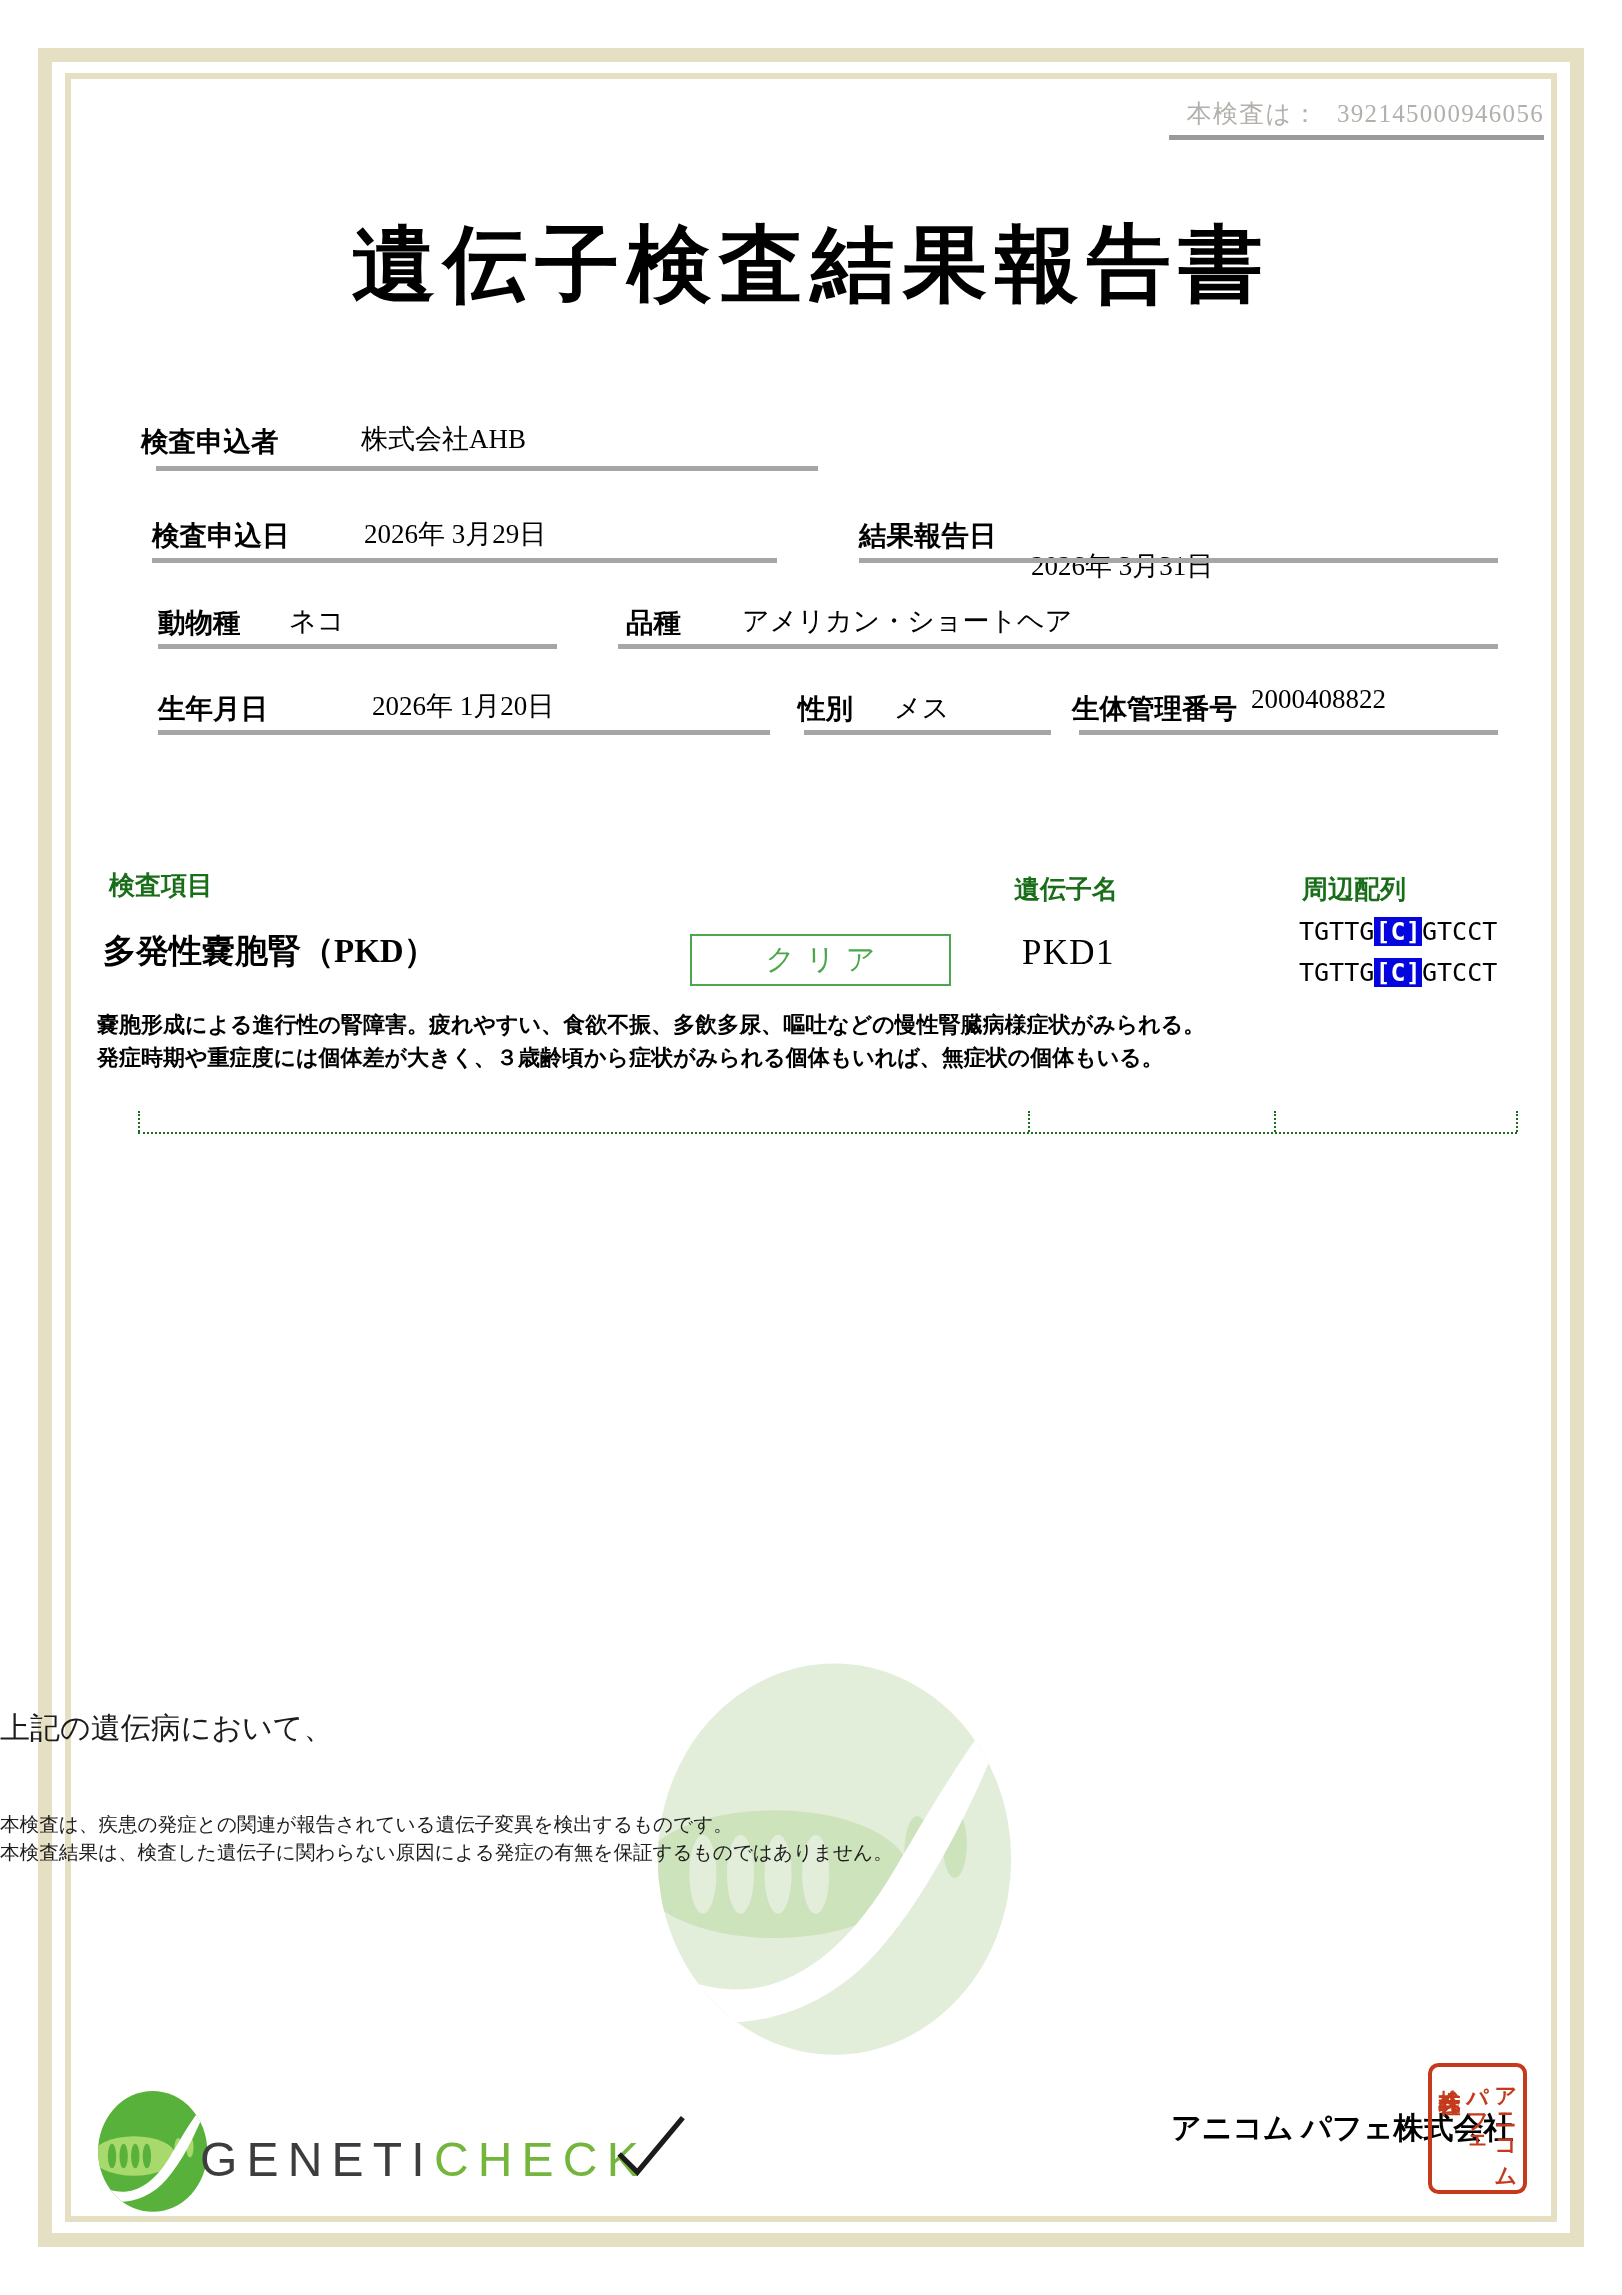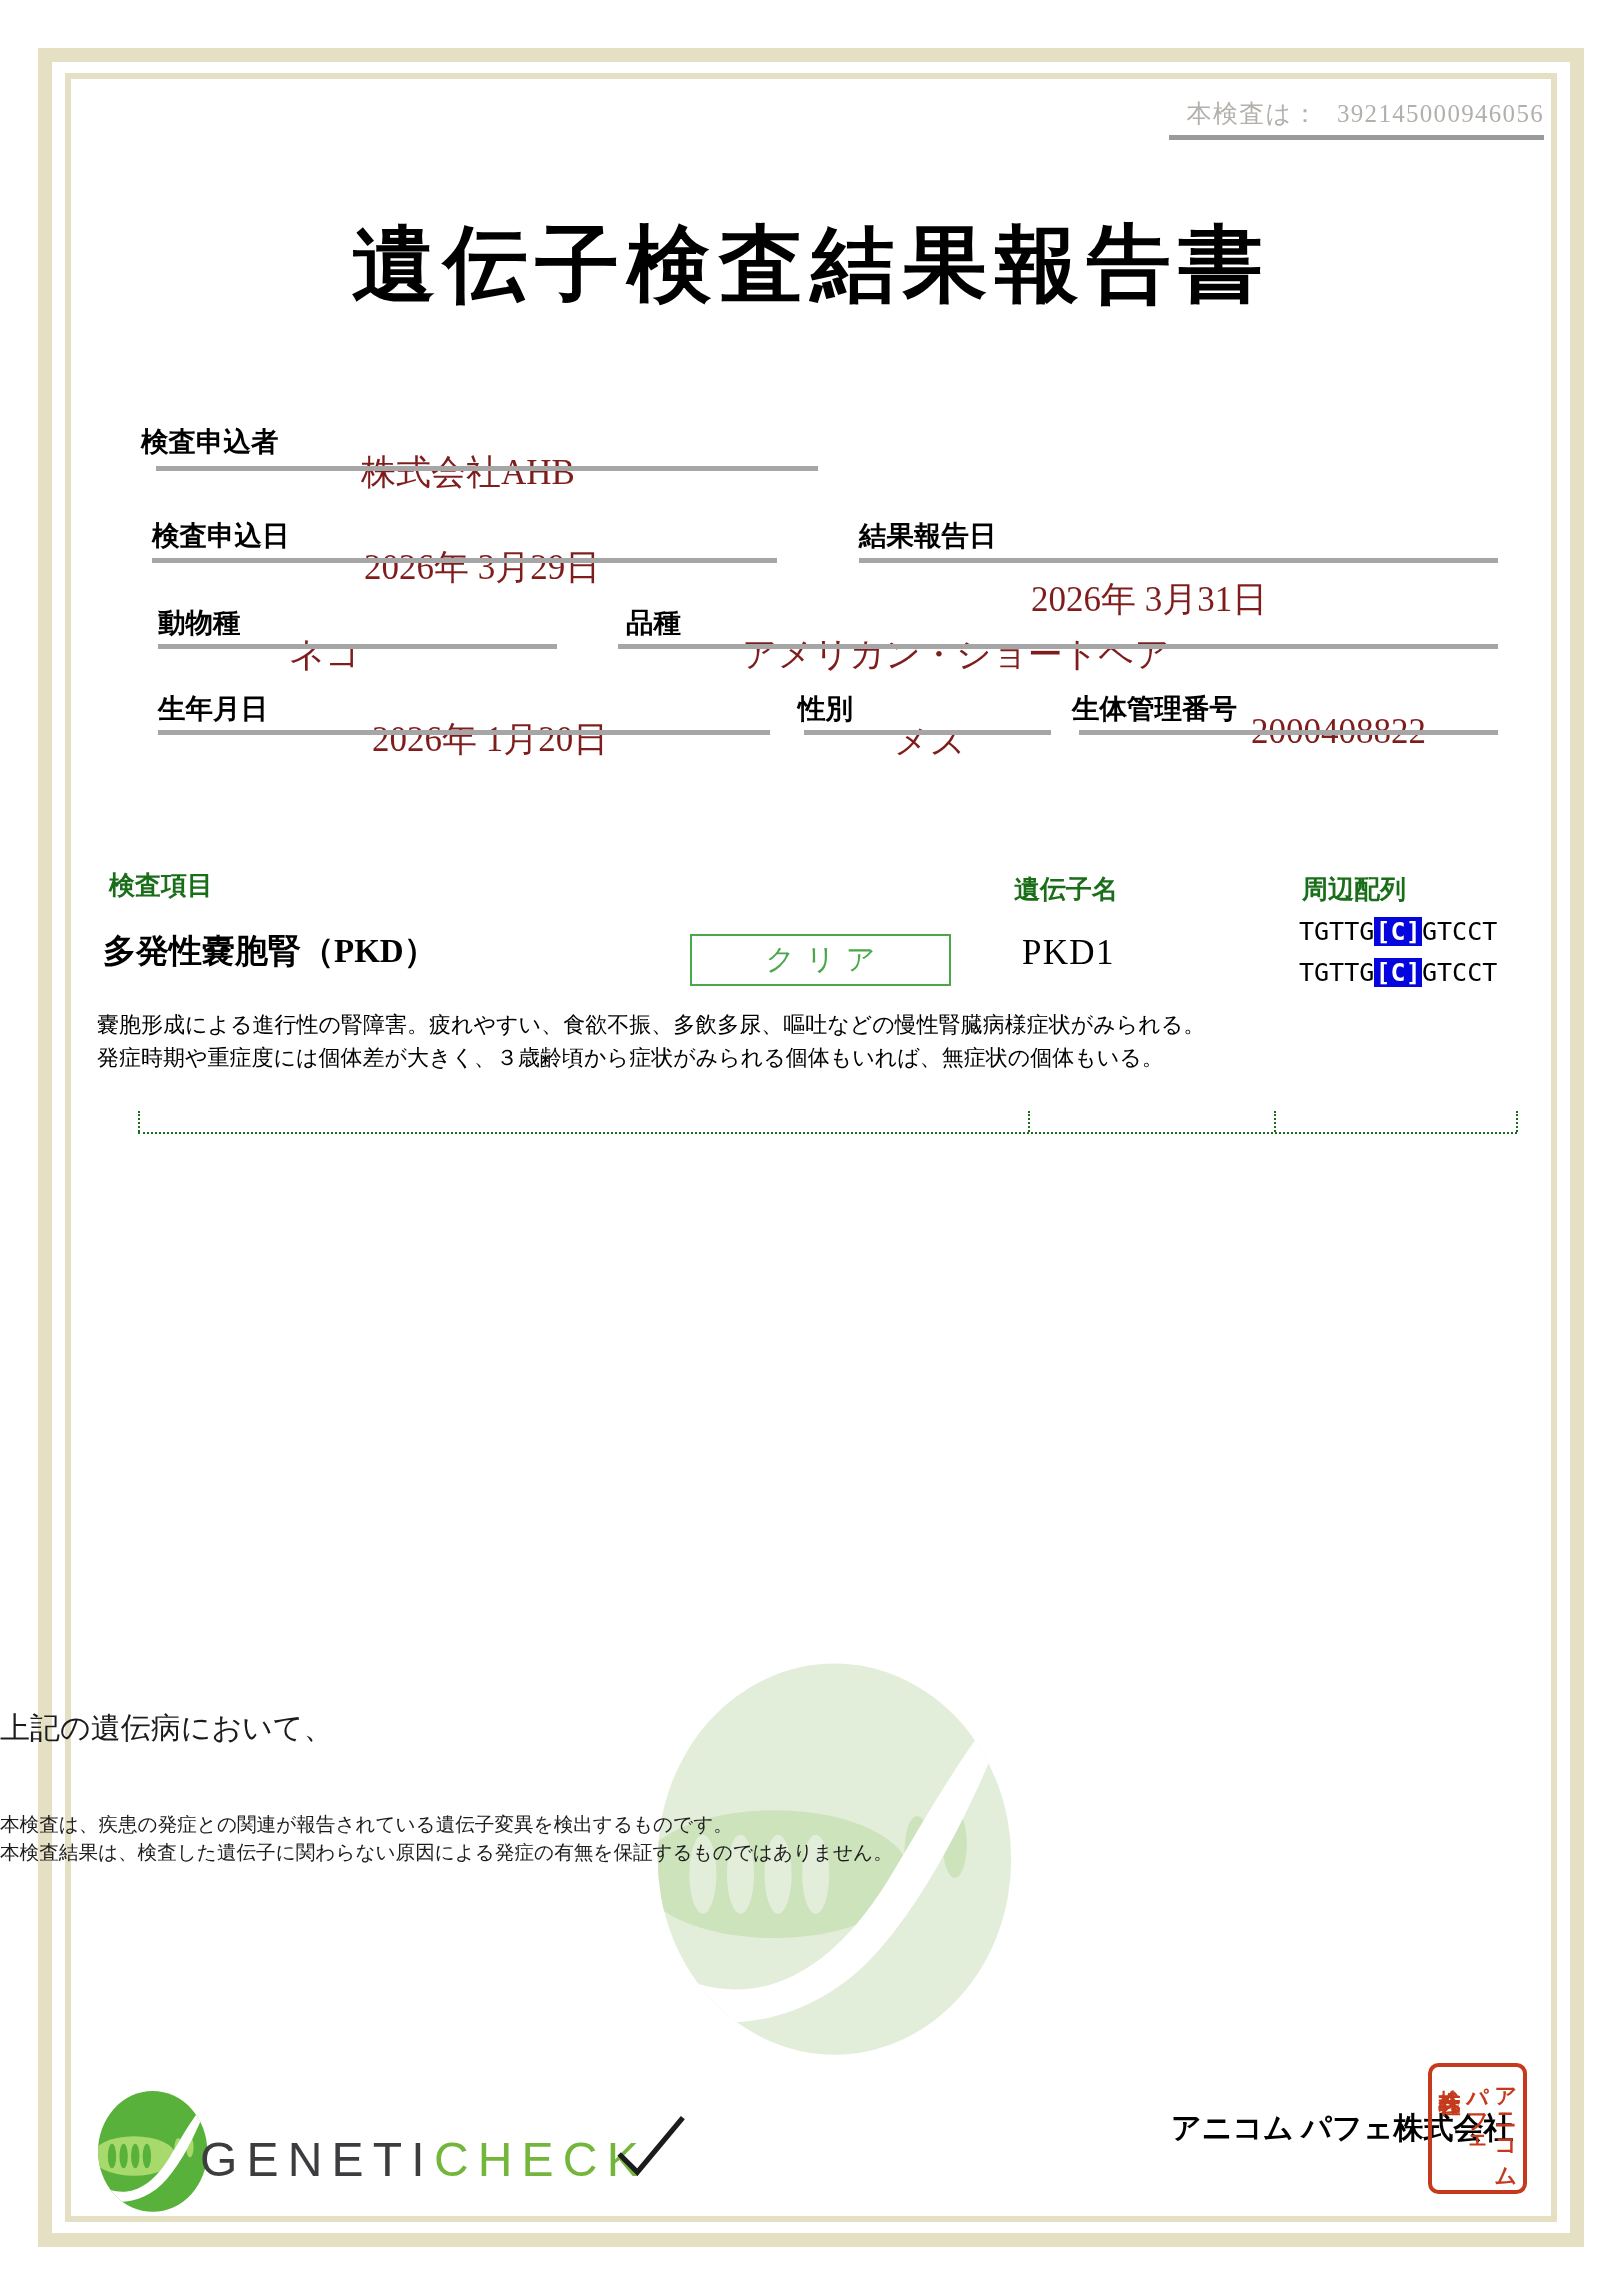--- a/index.html
+++ b/index.html
@@ -19,32 +19,32 @@
   
   .mgmt{left:1047px;top:97px;width:497px;text-align:right;font-size:25px;color:#b3b0ac;letter-spacing:1.3px;white-space:nowrap;}
   .mgmt .num{margin-left:18.3px;}
   .mgmt-line{left:1169px;top:135px;width:375px;height:5.2px;background:#9a9a9a;}
 
   
   .title{left:0;top:208px;width:1622px;text-align:center;font-size:84px;font-weight:bold;letter-spacing:7.9px;color:#000;}
 
   
   .flabel{font-size:27.5px;font-weight:bold;color:#000;white-space:nowrap;}
-  .fvalue{font-size:35px;color:#7f1d1d;white-space:nowrap;margin-top:28px;}
+  .fvalue{font-size:27px;color:#000000;white-space:nowrap;}
   .uline{position:absolute;z-index:1;height:4.6px;background:#a6a6a6;}
 
   
   .sec-head{font-size:26px;font-weight:bold;color:#1a6e1a;white-space:nowrap;}
   .test-item{font-size:33px;font-weight:bold;color:#000;white-space:nowrap;}
   .result-box{left:690px;top:934px;width:257px;height:48px;border:2px solid #4aa74a;display:flex;align-items:center;justify-content:center;}
   .result-box span{font-size:29px;color:#4aa74a;letter-spacing:10.5px;padding-left:10.5px;}
   .gene-name{font-size:35px;color:#000;letter-spacing:1.3px;}
   .seq{font-family:"DejaVu Sans Mono",monospace;font-size:25px;color:#000;letter-spacing:0px;white-space:nowrap;}
   .seq .var{background:#0505dd;color:#ffffff;font-weight:bold;padding:0 1.3px;}
-  .desc{font-size:22px;font-weight:normal;color:#000;white-space:nowrap;}
+  .desc{font-size:22px;font-weight:bold;color:#000;white-space:nowrap;}
   .desc.green{color:#178017;font-size:23px;}
   .dot-v{position:absolute;z-index:1;width:0;height:21px;border-left:2.6px dotted #1c6e1c;}
   .dot-h{position:absolute;z-index:1;height:0;border-top:2.6px dotted #1c6e1c;}
 
   
   .sum{left:0;width:1622px;text-align:left;font-family:"Liberation Sans","DejaVu Sans",sans-serif;color:#1c1c1c;white-space:nowrap;}
   .sum.big{font-size:30px;}
   .sum.small{font-size:19.6px;}
 
   

